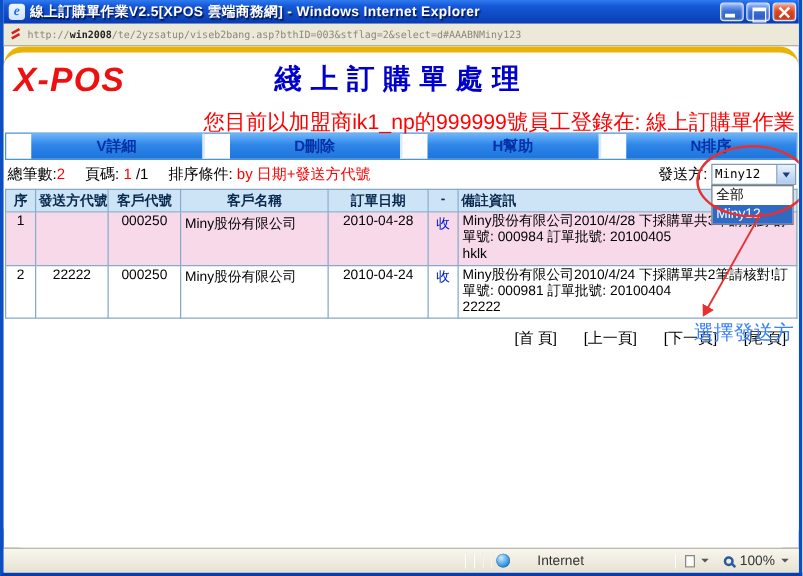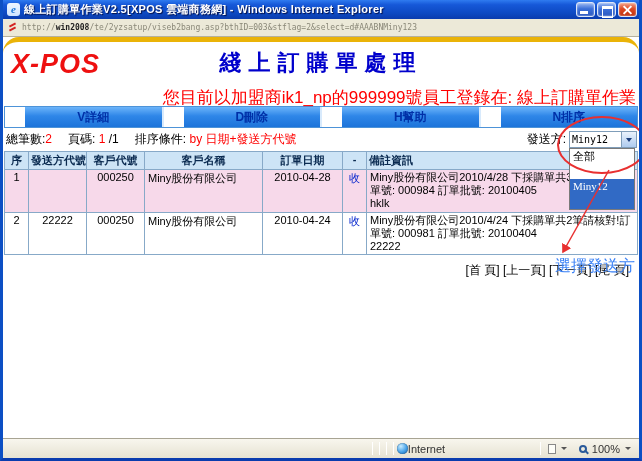--- a/index.html
+++ b/index.html
@@ -63,50 +63,50 @@
   .select-box { width:68px; height:17px; border:1px solid #7f9db9; background:#fff;
     display:flex; align-items:center; cursor:pointer; }
   .select-value { flex:1; font-family:"DejaVu Sans Mono","Liberation Mono",monospace; font-size:10px;
     padding-left:2px; white-space:nowrap; overflow:hidden; }
   .select-arrow-btn { width:15px; height:15px; border-left:1px solid #7f9db9;
     background:linear-gradient(#eaf2fc,#aecbef); display:flex; align-items:center; justify-content:center; }
   .chevron-down { width:0; height:0; border-left:3px solid transparent; border-right:3px solid transparent;
     border-top:4px solid #1a3d7c; }
   .droplist { position:absolute; top:17px; left:0; width:66px; background:#fff; border:1px solid #7a7a7a;
     z-index:6; }
-  .drop-opt { height:30px; line-height:15px; padding-left:3px; font-size:11px; cursor:pointer;
-    font-family:Liberation Serif, serif; white-space:nowrap; }
+  .drop-opt { height:15px; line-height:15px; padding-left:3px; font-size:11px; cursor:pointer;
+    font-family:Liberation Sans, sans-serif; white-space:nowrap; }
   .drop-opt.selected { background:#316ac5; color:#fff; }
 
   table.data-table { border-collapse:collapse; table-layout:fixed; width:calc(100% - 2px);
     margin:2px 1px 0 1px; font-size:11px; }
   .data-table th, .data-table td { border:1px solid #87a9c8; padding:1px 3px; vertical-align:top; }
   .data-table th { background:#cde4f6; color:#0a2a50; font-weight:bold; text-align:center;
     height:16px; padding:1px 2px; white-space:nowrap; overflow:hidden; }
   .data-table th.left { text-align:left; }
   .data-table td.center { text-align:center; }
   .row-pink td { background:#f7d9ea; }
   td.recv { color:#0022cc; text-align:center; }
   td.remark { white-space:pre-line; line-height:1.2; }
   .data-table tr { cursor:pointer; }
 
   .pagination { text-align:right; font-size:12px; padding:7px 10px 0 0; color:#000; }
-  .page-link { cursor:pointer; white-space:nowrap; }
+  .page-link { margin-left:18px; cursor:pointer; white-space:nowrap; }
 
   .annot-ellipse { position:absolute; left:554px; top:74px; width:90px; height:58px;
     border:2px solid #e83030; border-radius:50%; z-index:7; pointer-events:none; }
   .annot-svg { position:absolute; left:0; top:0; width:636px; height:401px; z-index:8; pointer-events:none; }
   .annot-text { position:absolute; left:552px; top:214px; color:#3b82f6; font-size:16px; z-index:7; }
 
   
   .win-statusbar { flex:0 0 20px; background:linear-gradient(#f8f6ee,#e6e2d2); border-top:1px solid #a8a493;
     display:flex; align-items:center; font-size:11px; color:#333; }
   .sb-spacer { flex:1; height:100%; }
   .sb-sep { width:1px; height:13px; background:#c6c2b0; border-right:1px solid #fff; margin:0 3px; }
-  .sb-zone { display:flex; align-items:center; gap:0; width:140px; }
+  .sb-zone { display:flex; align-items:center; gap:22px; width:140px; }
   .globe-icon { width:11px; height:11px; border-radius:50%;
     background:radial-gradient(circle at 35% 30%,#c8ecff,#45a1e8 55%,#135a9e);
     box-shadow:inset 0 0 1px #06335e; flex:0 0 auto; }
   .sb-zoom { display:flex; align-items:center; gap:5px; padding:0 8px 0 4px; cursor:pointer; }
   .page-small-icon { width:8px; height:10px; border:1px solid #888; background:#fdfdf8; }
   .mag-icon { width:8px; height:8px; border:2px solid #2a5a9a; border-radius:50%; position:relative; }
   .mag-icon::after { content:""; position:absolute; width:5px; height:2px; background:#2a5a9a;
     transform:rotate(45deg); right:-4px; bottom:-2px; }
   .tiny-arrow { width:0; height:0; border-left:3px solid transparent; border-right:3px solid transparent;
     border-top:3px solid #555; }

